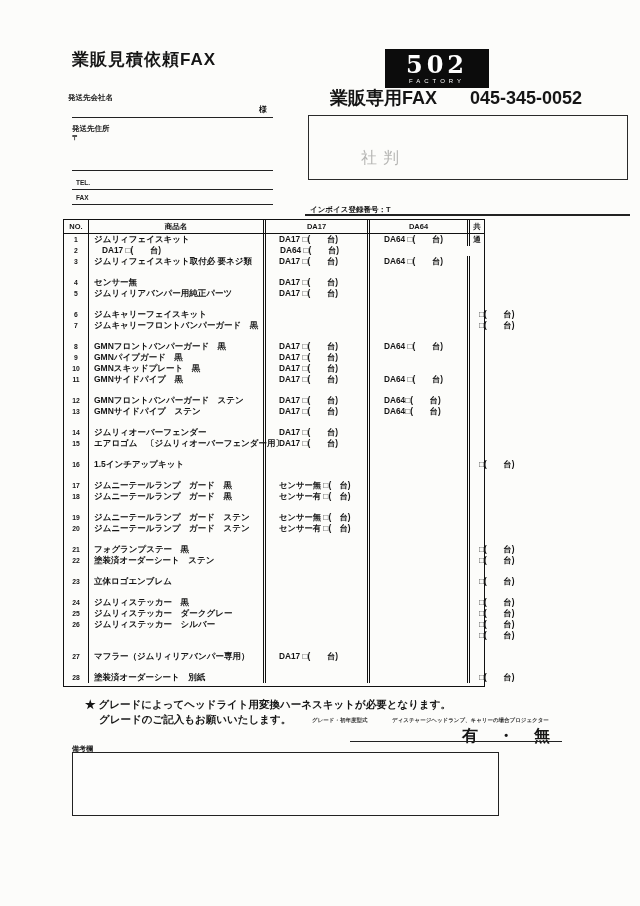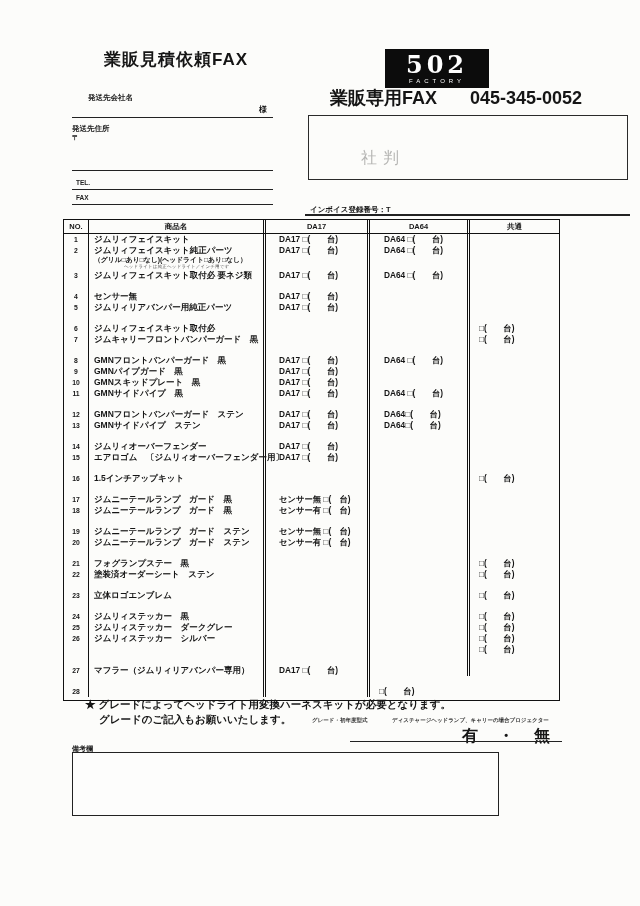--- a/index.html
+++ b/index.html
@@ -8,49 +8,49 @@
     font-family: "Liberation Sans", sans-serif;
     background:#f7f7f5;
     color:#151515;
     position:relative;
     overflow:hidden;
   }
   .page { position:absolute; inset:0; background:#fcfcfa; }
   .abs { position:absolute; }
 
   
-  .title { left:72px; top:48px; font-size:17px; font-weight:bold; letter-spacing:1px;margin-left:32px; }
+  .title { left:72px; top:48px; font-size:17px; font-weight:bold; letter-spacing:1px; }
   .logo { left:385px; top:49px; width:104px; height:39px; background:#0c0c0c; color:#fff;
           display:flex; flex-direction:column; align-items:center; justify-content:center; }
   .logo-num { font-family:"DejaVu Serif", serif; font-weight:bold; font-size:24px; line-height:25px; letter-spacing:4px; }
   .logo-sub { font-size:6px; letter-spacing:4px; line-height:8px; }
 
   .fax-line { left:330px; top:86px; font-size:18px; font-weight:bold; }
   .fax-num { margin-left:28px; }
 
   
   .lbl { font-size:7.5px; font-weight:bold; color:#222; }
-  .company-label { left:88px; top:93px; }
+  .company-label { left:68px; top:93px; }
   .company-line { left:72px; top:96px; width:201px; height:22px; border-bottom:1.6px solid #222; }
   .honorific { position:absolute; right:6px; bottom:2px; font-size:8px; font-weight:bold; }
   .address-label { left:72px; top:124px; }
   .postal-mark { left:72px; top:133px; font-size:7px; font-weight:bold; }
   .address-line { left:72px; top:140px; width:201px; height:31px; border-bottom:1.6px solid #222; }
   .tel-row { left:72px; top:178px; width:201px; height:12px; border-bottom:1.2px solid #222; }
   .tel-row .lbl, .faxf-row .lbl { position:absolute; left:4px; top:1px; font-size:6.5px; }
   .faxf-row { left:72px; top:193px; width:201px; height:12px; border-bottom:1.2px solid #222; }
 
   
   .seal-box { left:308px; top:115px; width:320px; height:65px; border:1.6px solid #2a2a2a; background:#fcfcfa; }
   .seal-text { position:absolute; left:52px; top:32px; font-size:16px; letter-spacing:6px; color:#b4b4b2; }
   .invoice-label { left:310px; top:205px; font-size:7.5px; font-weight:bold; }
   .invoice-rule { left:305px; top:214px; width:325px; border-top:2px solid #222; }
 
   
-  .table { left:63px; top:219px; width:497px; border:1.6px solid #111; background:#fcfcfa; }
+  .table { left:63px; top:219px; width:422px; border:1.6px solid #111; background:#fcfcfa; }
   .thead, .trow { display:grid; grid-template-columns:25px 177px 104px 100px 1fr; }
   .thead { height:14px; border-bottom:1.6px solid #111; }
   .thead > div { font-size:7.5px; font-weight:bold; text-align:center; line-height:13px; }
   .h-no    { border-right:1px solid #111; }
   .h-name  { border-right:3px double #111; }
   .h-da17  { border-right:3px double #111; }
   .h-da64  { border-right:3px double #111; }
   .tbody { padding-bottom:3px; }
   .trow { min-height:11px; }
   .cell { font-size:8.5px; font-weight:bold; line-height:11px; white-space:nowrap; overflow:visible; }
@@ -124,25 +124,20 @@
       <div class="cell c-name">
         <div>ジムリィフェイスキット</div>
 
       </div>
       <div class="cell c-da17">DA17 □(　　台)</div>
       <div class="cell c-da64">DA64 □(　　台)</div>
       <div class="cell c-common"></div>
     </div>
         <div class="trow">
       <div class="cell c-no">2</div>
-      <div class="cell c-name">
-        <div>ジムリィフェイスキット純正パーツ</div>
-        <div class="sub">（グリル□あり□なし)(ヘッドライト□あり□なし）</div>
-        <div class="note">ヘッドライトは純正ヘッドライト／インチ用です</div>
-      </div>
       <div class="cell c-da17">DA17 □(　　台)</div>
       <div class="cell c-da64">DA64 □(　　台)</div>
       <div class="cell c-common"></div>
     </div>
         <div class="trow">
       <div class="cell c-no">3</div>
       <div class="cell c-name">
         <div>ジムリィフェイスキット取付必 要ネジ類</div>
 
       </div>
@@ -166,21 +161,21 @@
         <div>ジムリィリアバンパー用純正パーツ</div>
 
       </div>
       <div class="cell c-da17">DA17 □(　　台)</div>
       <div class="cell c-da64"></div>
       <div class="cell c-common"></div>
     </div>
         <div class="trow gap">
       <div class="cell c-no">6</div>
       <div class="cell c-name">
-        <div>ジムリィフェイスキット取付必</div>
+        <div>ジムキャリーフェイスキット</div>
 
       </div>
       <div class="cell c-da17"></div>
       <div class="cell c-da64"></div>
       <div class="cell c-common">□(　　台)</div>
     </div>
         <div class="trow">
       <div class="cell c-no">7</div>
       <div class="cell c-name">
         <div>ジムキャリーフロントバンパーガード　黒</div>
@@ -395,20 +390,24 @@
       <div class="cell c-name">
         <div>マフラー（ジムリィリアバンパー専用）</div>
 
       </div>
       <div class="cell c-da17">DA17 □(　　台)</div>
       <div class="cell c-da64"></div>
       <div class="cell c-common"></div>
     </div>
         <div class="trow gap">
       <div class="cell c-no">28</div>
+      <div class="cell c-name">
+        <div>塗装済オーダーシート　別紙</div>
+
+      </div>
       <div class="cell c-da17"></div>
       <div class="cell c-da64"></div>
       <div class="cell c-common">□(　　台)</div>
     </div>
       </div>
   </div>
 
   <div class="abs note2">グレードのご記入もお願いいたします。</div>
   <div class="abs note1">★ グレードによってヘッドライト用変換ハーネスキットが必要となります。</div>
   <div class="abs small-note1">グレード・初年度型式</div>

